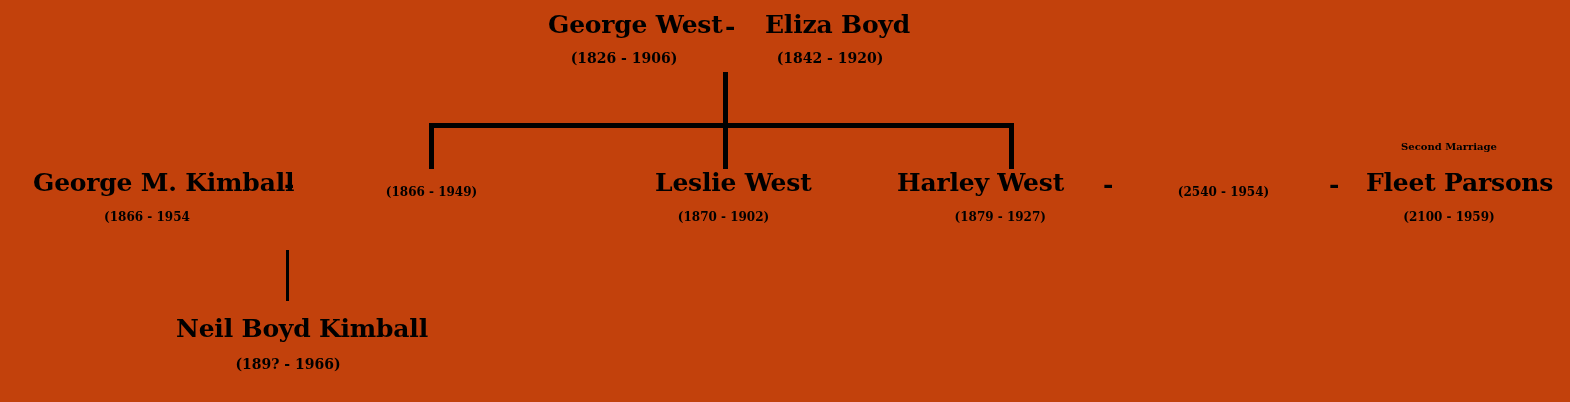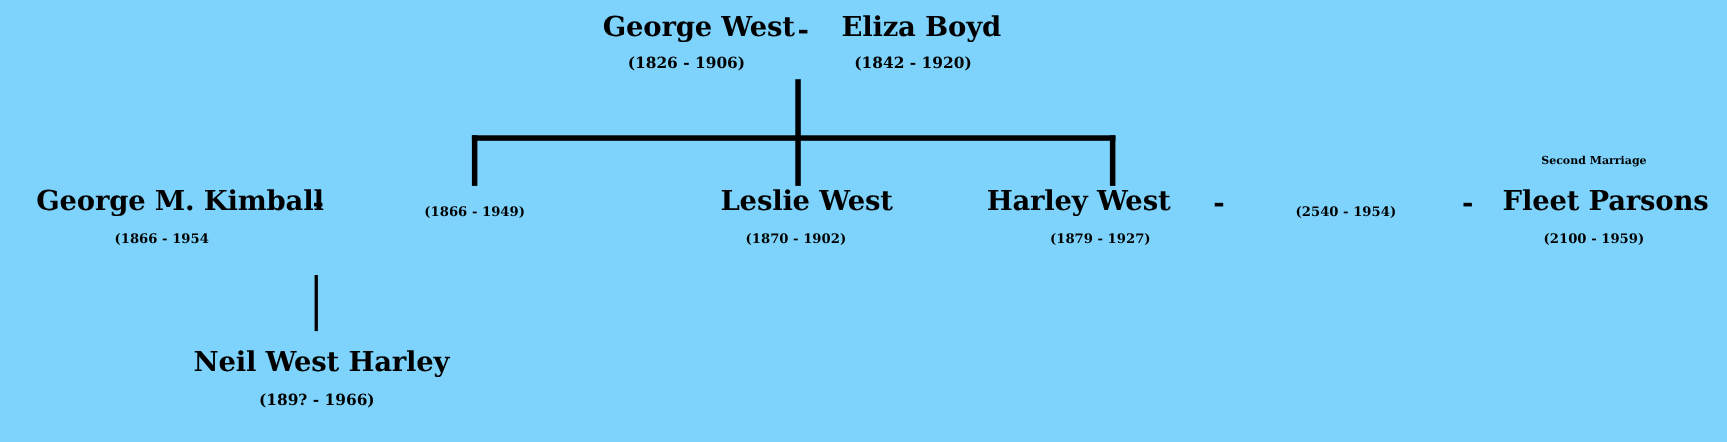--- a/index.html
+++ b/index.html
@@ -5,21 +5,21 @@
 <style>
   html, body {
     margin: 0;
     padding: 0;
     background: #ffffff;
   }
   #chart {
     position: relative;
     width: 1570px;
     height: 402px;
-    background: #7dd3fc;
+    background: #c2410c;
     overflow: hidden;
     font-family: "DejaVu Serif", "Liberation Serif", serif;
     color: #000000;
   }
 
   
   .person {
     position: absolute;
     text-align: center;
     white-space: nowrap;
@@ -138,17 +138,17 @@
   <div class="annotation" style="left:1366px; top:142px; width:166px;">Second Marriage</div>
 
   <div class="person gen2" style="left:1366px; top:170px; width:166px;">
     <span class="name">Fleet Parsons</span>
     <span class="dates">(2100 - 1959)</span>
   </div>
 
   <div class="line v-thin" style="left:286px; top:250px; height:51px;"></div>
 
   <div class="person gen3" style="left:176px; top:316px; width:224px;">
-    <span class="name">Neil West Harley</span>
+    <span class="name">Neil Boyd Kimball</span>
     <span class="dates">(189? - 1966)</span>
   </div>
 
 </div>
 
 </body></html>

